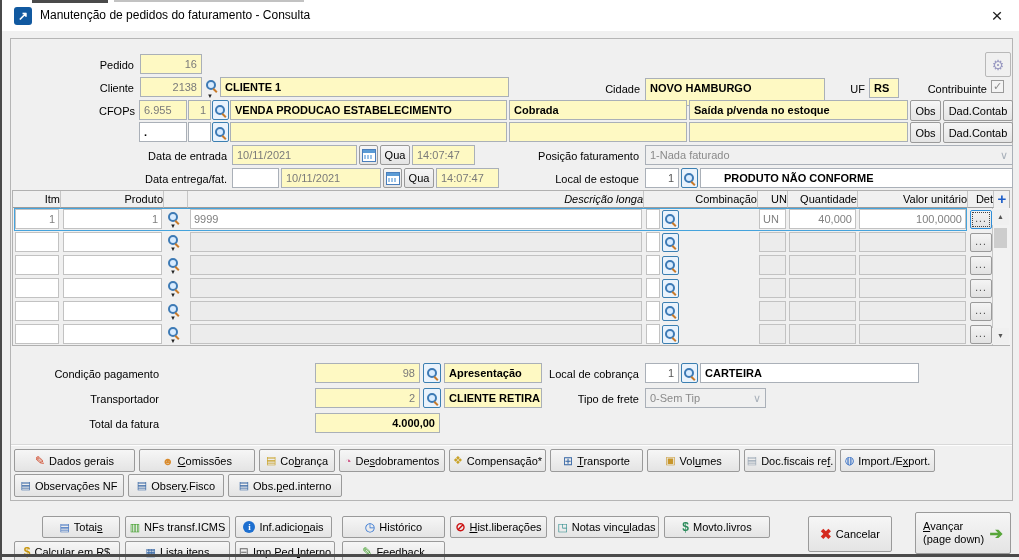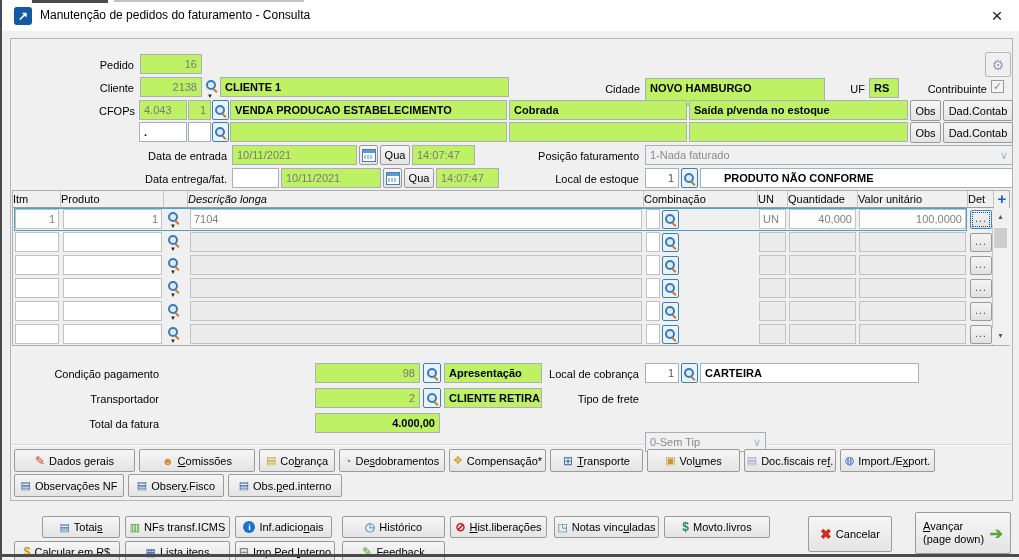--- a/index.html
+++ b/index.html
@@ -8,21 +8,21 @@
   #titlebar{position:absolute;left:0;top:0;width:100%;height:31px;background:#ffffff;}
   .appicon{position:absolute;left:12px;top:7px;width:18px;height:18px;background:#1159a0;border-radius:3px;
            color:#fff;font-size:12px;font-weight:bold;text-align:center;line-height:18px;}
   #title-text{position:absolute;left:38px;top:8px;font-size:12px;color:#000;white-space:nowrap;}
   #close-btn{position:absolute;right:10px;top:4px;width:24px;height:24px;text-align:center;line-height:24px;
              font-size:19px;color:#222;font-weight:300;cursor:default;}
   .artifact{position:absolute;}
   #panel{position:absolute;left:8px;top:38px;width:1003px;height:463px;border:1px solid #b5b5b5;background:#f0f0f0;box-sizing:border-box;}
   #bottomline{position:absolute;left:0;top:554px;width:1019px;height:3px;background:#4a4a4a;}
   .lbl{position:absolute;font-size:11px;color:#000;text-align:right;white-space:nowrap;line-height:14px;}
-  .f{position:absolute;box-sizing:border-box;border:1px solid #aab0b8;background:#bef264;font-size:11px;
+  .f{position:absolute;box-sizing:border-box;border:1px solid #aab0b8;background:#fef9c3;font-size:11px;
      color:#7a7a7a;padding:3px 4px 0 4px;white-space:nowrap;overflow:hidden;line-height:13px;}
   .f.white{background:#ffffff;}
   .f.dark{color:#000;font-weight:bold;}
   .f.mid{color:#555;}
   .f.right{text-align:right;}
   .btn{position:absolute;box-sizing:border-box;display:flex;align-items:center;justify-content:center;gap:4px;
        background:linear-gradient(#f6f6f6,#e4e4e4);border:1px solid #9a9a9a;border-radius:2px;
        font-size:11px;color:#000;white-space:nowrap;cursor:default;}
   .btn span{white-space:nowrap;}
   .magbtn{position:absolute;box-sizing:border-box;display:flex;align-items:center;justify-content:center;
@@ -38,21 +38,21 @@
           background:repeating-linear-gradient(90deg,#9cc3e8 0 2px,rgba(0,0,0,0) 2px 3px);}
   .combo{position:absolute;box-sizing:border-box;border:1px solid #aab0b8;background:#f0f0f0;font-size:11px;
          color:#8a8a8a;padding:3px 18px 0 4px;line-height:13px;white-space:nowrap;overflow:hidden;}
   .chev{position:absolute;right:4px;top:3px;color:#a8b0ba;font-size:11px;}
   .check{position:absolute;width:13px;height:13px;box-sizing:border-box;border:1px solid #9a9a9a;background:#f4f4f4;
          color:#8a8a8a;font-size:11px;line-height:11px;text-align:center;}
   u{text-decoration:underline;}
   
   #grid{position:absolute;left:10px;top:190px;width:998px;height:156px;border:1px solid #b0b0b0;box-sizing:border-box;background:#f0f0f0;}
   .gh{position:absolute;top:0;height:17px;box-sizing:border-box;border-right:1px solid #c6c6c6;border-bottom:1px solid #9c9c9c;
-      font-size:11px;color:#000;text-align:left;line-height:16px;overflow:hidden;background:#f0f0f0;}
+      font-size:11px;color:#000;text-align:right;line-height:16px;overflow:hidden;background:#f0f0f0;}
   .gf{position:absolute;box-sizing:border-box;border:1px solid #c2c2c2;background:#ececec;font-size:11px;color:#808080;
       padding:3px 3px 0 3px;line-height:13px;white-space:nowrap;overflow:hidden;}
   .gf.white{background:#fff;}
   .gf.right{text-align:right;}
   .det{position:absolute;box-sizing:border-box;background:linear-gradient(#f4f4f4,#e2e2e2);border:1px solid #9a9a9a;
        border-radius:2px;font-size:10px;color:#444;text-align:center;line-height:9px;letter-spacing:1px;}
   .det.sel{border:1px solid #2e8ed8;outline:1px dotted #444;outline-offset:-3px;}
   .selrect{position:absolute;border:1px solid #45a3dc;pointer-events:none;}
   .sbar{position:absolute;background:#f2f2f2;border-left:1px solid #c6c6c6;}
   .sarrow{position:absolute;width:17px;height:16px;text-align:center;line-height:16px;font-size:7px;color:#555;background:#f0f0f0;}
@@ -99,21 +99,21 @@
 
   <div class="lbl" style="left:560px;top:82px;width:78px;">Cidade</div>
   <div class="f dark" style="left:643px;top:78px;width:180px;height:28px;">NOVO HAMBURGO</div>
   <div class="lbl" style="left:833px;top:82px;width:30px;">UF</div>
   <div class="f dark" style="left:867px;top:78px;width:30px;height:20px;">RS</div>
   <div class="lbl" style="left:905px;top:82px;width:80px;">Contribuinte</div>
   <div class="check" style="left:989px;top:80px;"><span>✓</span></div>
 
   <div class="lbl" style="left:60px;top:104px;width:73px;">CFOPs</div>
 
-  <div class="f" style="left:137px;top:100px;width:48px;height:20px;">4.043</div>
+  <div class="f" style="left:137px;top:100px;width:48px;height:20px;">6.955</div>
   <div class="f right" style="left:186px;top:100px;width:23px;height:20px;">1</div>
   <div class="magbtn" style="left:210px;top:100px;width:17px;height:20px;">
       <span class="mag">
         <i></i>
         <b></b>
       </span>
     </div>
   <div class="f dark" style="left:228px;top:100px;width:277px;height:20px;">VENDA PRODUCAO ESTABELECIMENTO</div>
   <div class="f dark" style="left:507px;top:100px;width:178px;height:20px;">Cobrada</div>
   <div class="f dark" style="left:687px;top:100px;width:219px;height:20px;">Saída p/venda no estoque</div>
@@ -196,21 +196,21 @@
       <div class="gh" style="left: 845px; width: 110px;">Valor unitário</div>
       <div class="gh" style="left: 955px; width: 26px;">Det</div>
       <div class="plus" style="left: 981px; top: 0px; width: 16px; height: 16px;">+</div>
       <div class="gf white right" style="left: 2px; top: 18px; width: 44px; height: 20px;">1</div>
       <div class="gf white right" style="left: 50px; top: 18px; width: 99px; height: 20px;">1</div>
       <span class="mag prodmag" style="left: 154px; top: 20px;">
         <i></i>
         <b></b>
       </span>
       <span class="tiny-arrow" style="left: 157px; top: 33px;">▼</span>
-      <div class="gf white" style="left: 177px; top: 18px; width: 452px; height: 20px;">7104</div>
+      <div class="gf white" style="left: 177px; top: 18px; width: 452px; height: 20px;">9999</div>
       <div class="gf white" style="left: 633px; top: 18px; width: 14px; height: 20px;"></div>
       <div class="magbtn" style="left: 649px; top: 19px; width: 17px; height: 19px;">
         <span class="mag">
           <i></i>
           <b></b>
         </span>
       </div>
       <div class="gf white" style="left: 746px; top: 18px; width: 27px; height: 20px;">UN</div>
       <div class="gf white right" style="left: 776px; top: 18px; width: 67px; height: 20px;">40,000</div>
       <div class="gf white right" style="left: 846px; top: 18px; width: 107px; height: 20px;">100,0000</div>
@@ -341,21 +341,21 @@
   <div class="f right" style="left:313px;top:388px;width:105px;height:20px;">2</div>
   <div class="magbtn" style="left:421px;top:388px;width:18px;height:20px;">
       <span class="mag">
         <i></i>
         <b></b>
       </span>
     </div>
   <div class="f dark" style="left:442px;top:388px;width:98px;height:20px;">CLIENTE RETIRA</div>
 
   <div class="lbl" style="left:500px;top:392px;width:137px;">Tipo de frete</div>
-  <div class="combo" style="left:643px;top:388px;width:121px;height:20px;margin-top:44px;">
+  <div class="combo" style="left:643px;top:388px;width:121px;height:20px;">
     <span>0-Sem Tip</span>
     <span class="chev">∨</span>
   </div>
 
   <div class="lbl" style="left:20px;top:417px;width:137px;">Total da fatura</div>
   <div class="f right dark" style="left:313px;top:413px;width:125px;height:20px;">4.000,00</div>
 
   <div id="toolbar1">
       <div class="btn" style="left: 12px; top: 449px; width: 121px; height: 23px;">
         <span class="icf" style="color: rgb(204, 51, 17); font-size: 12px;">✎</span>

